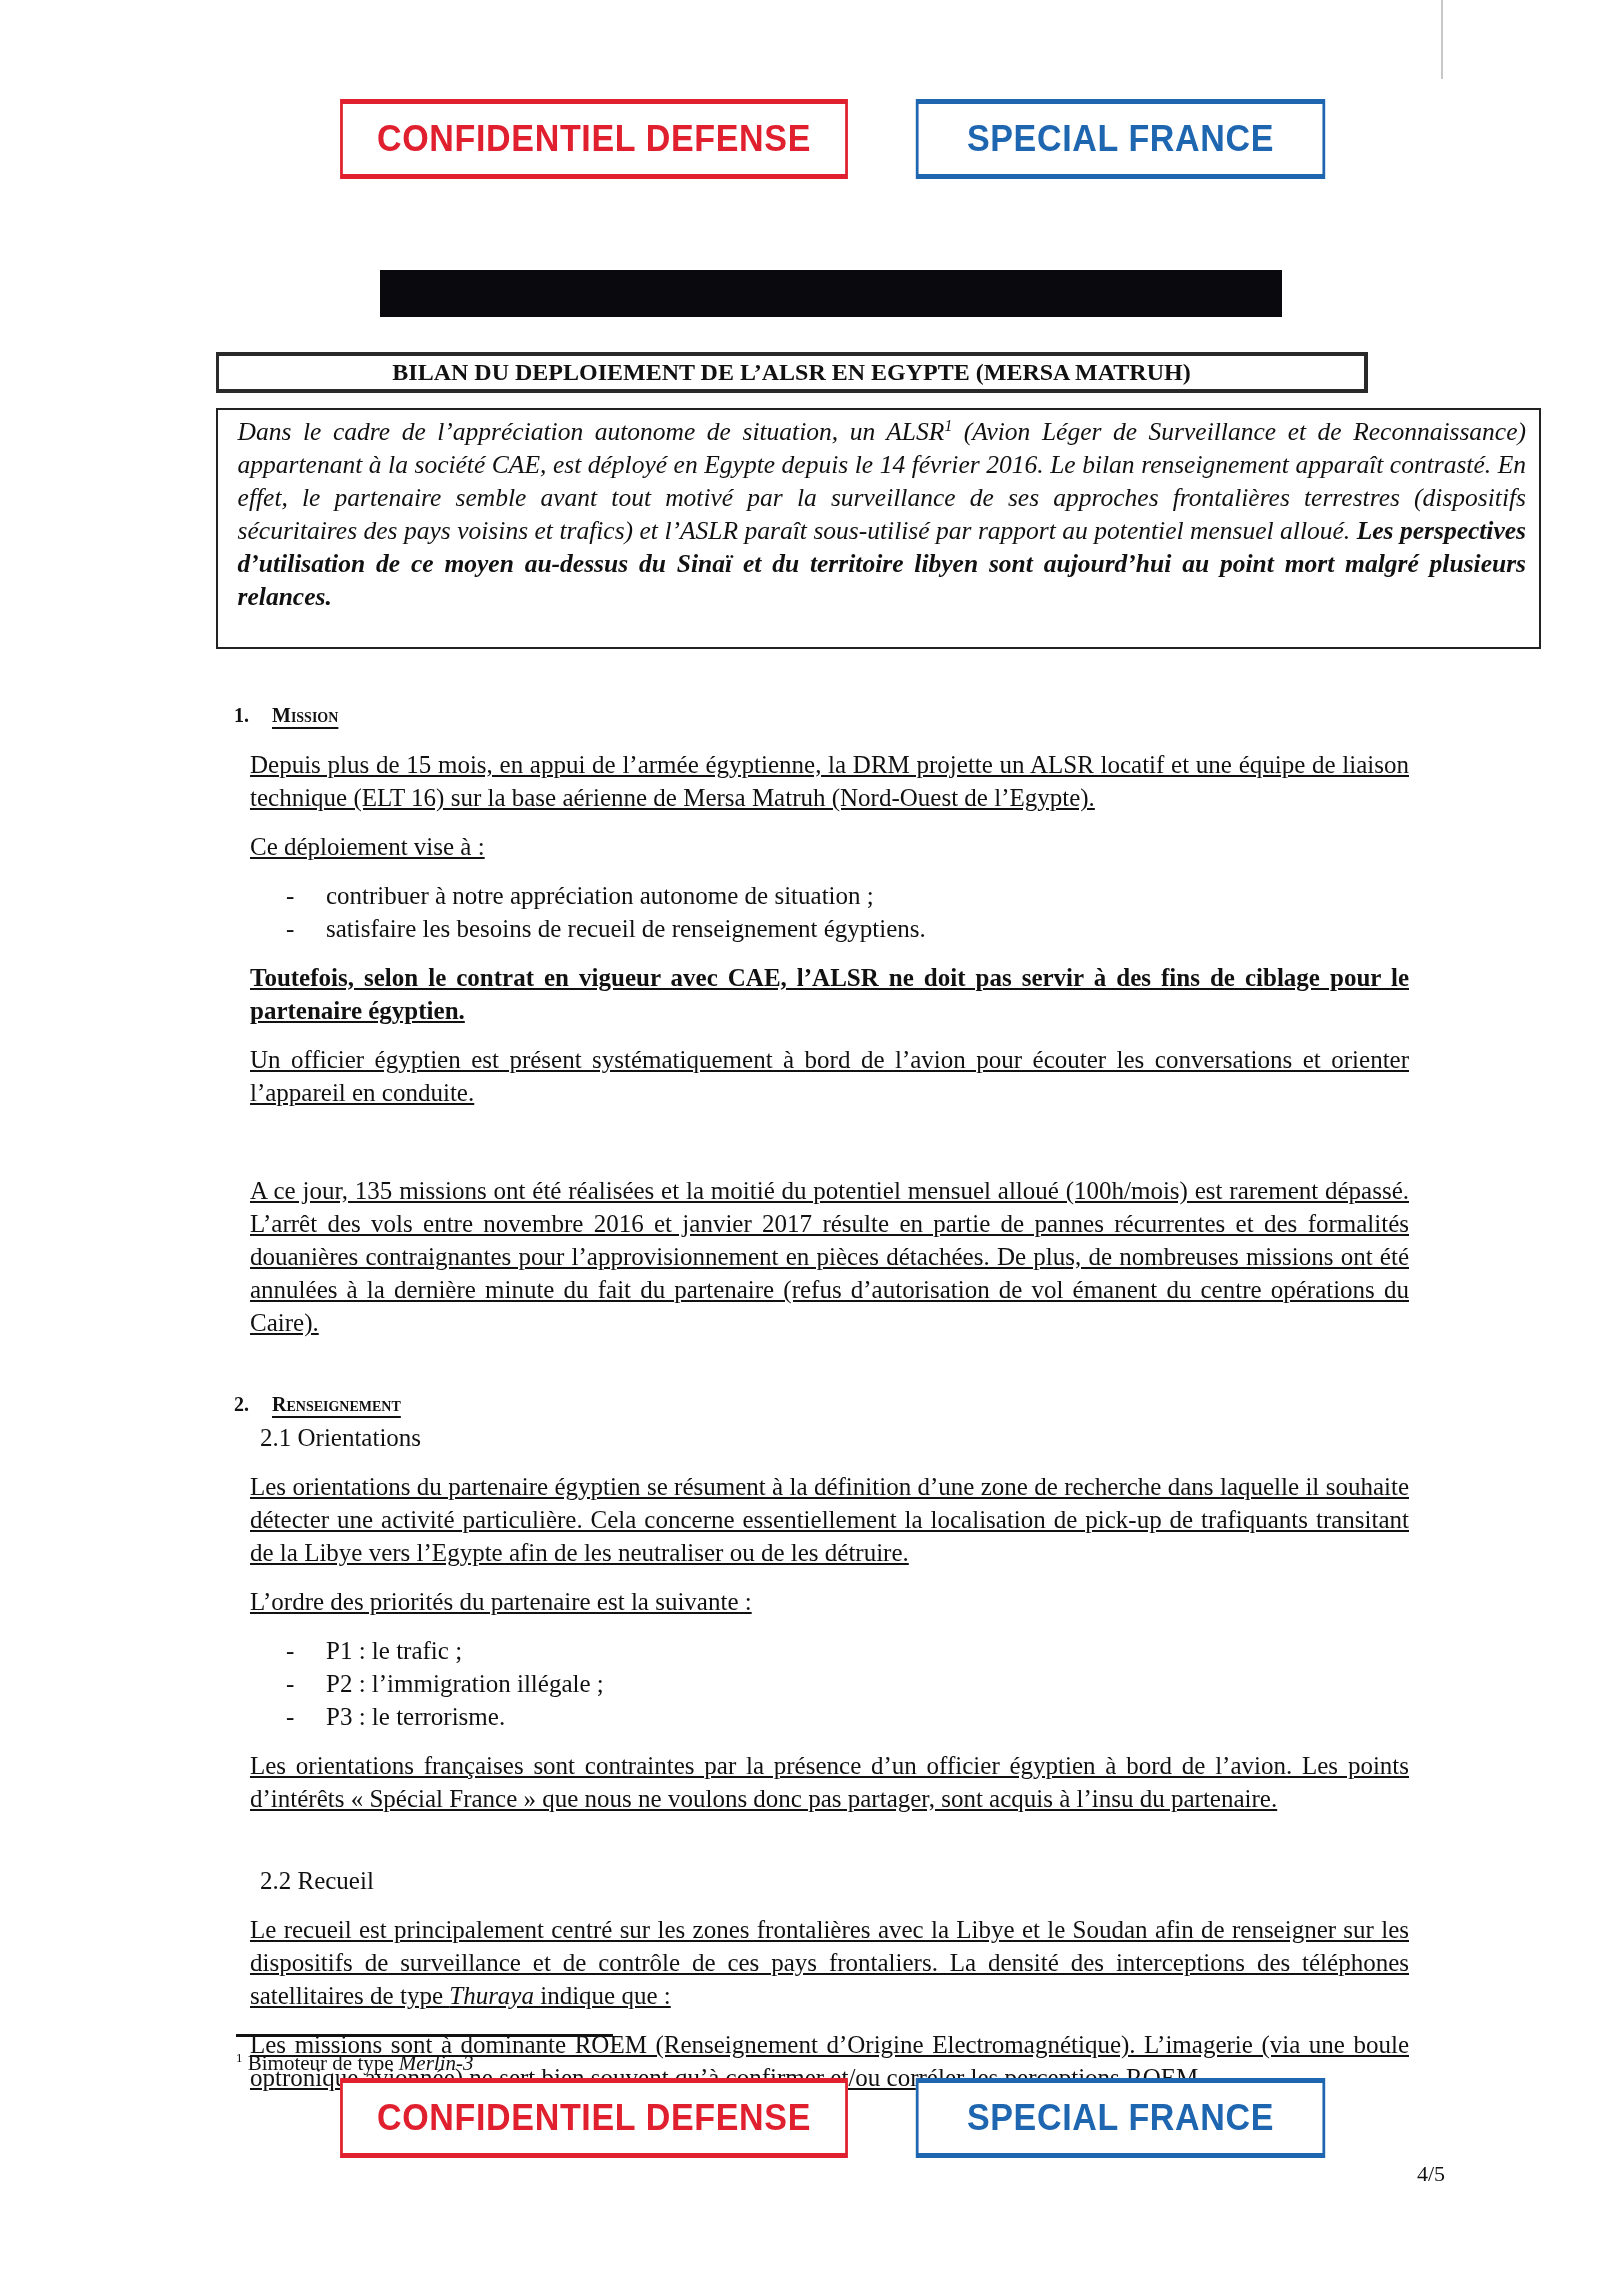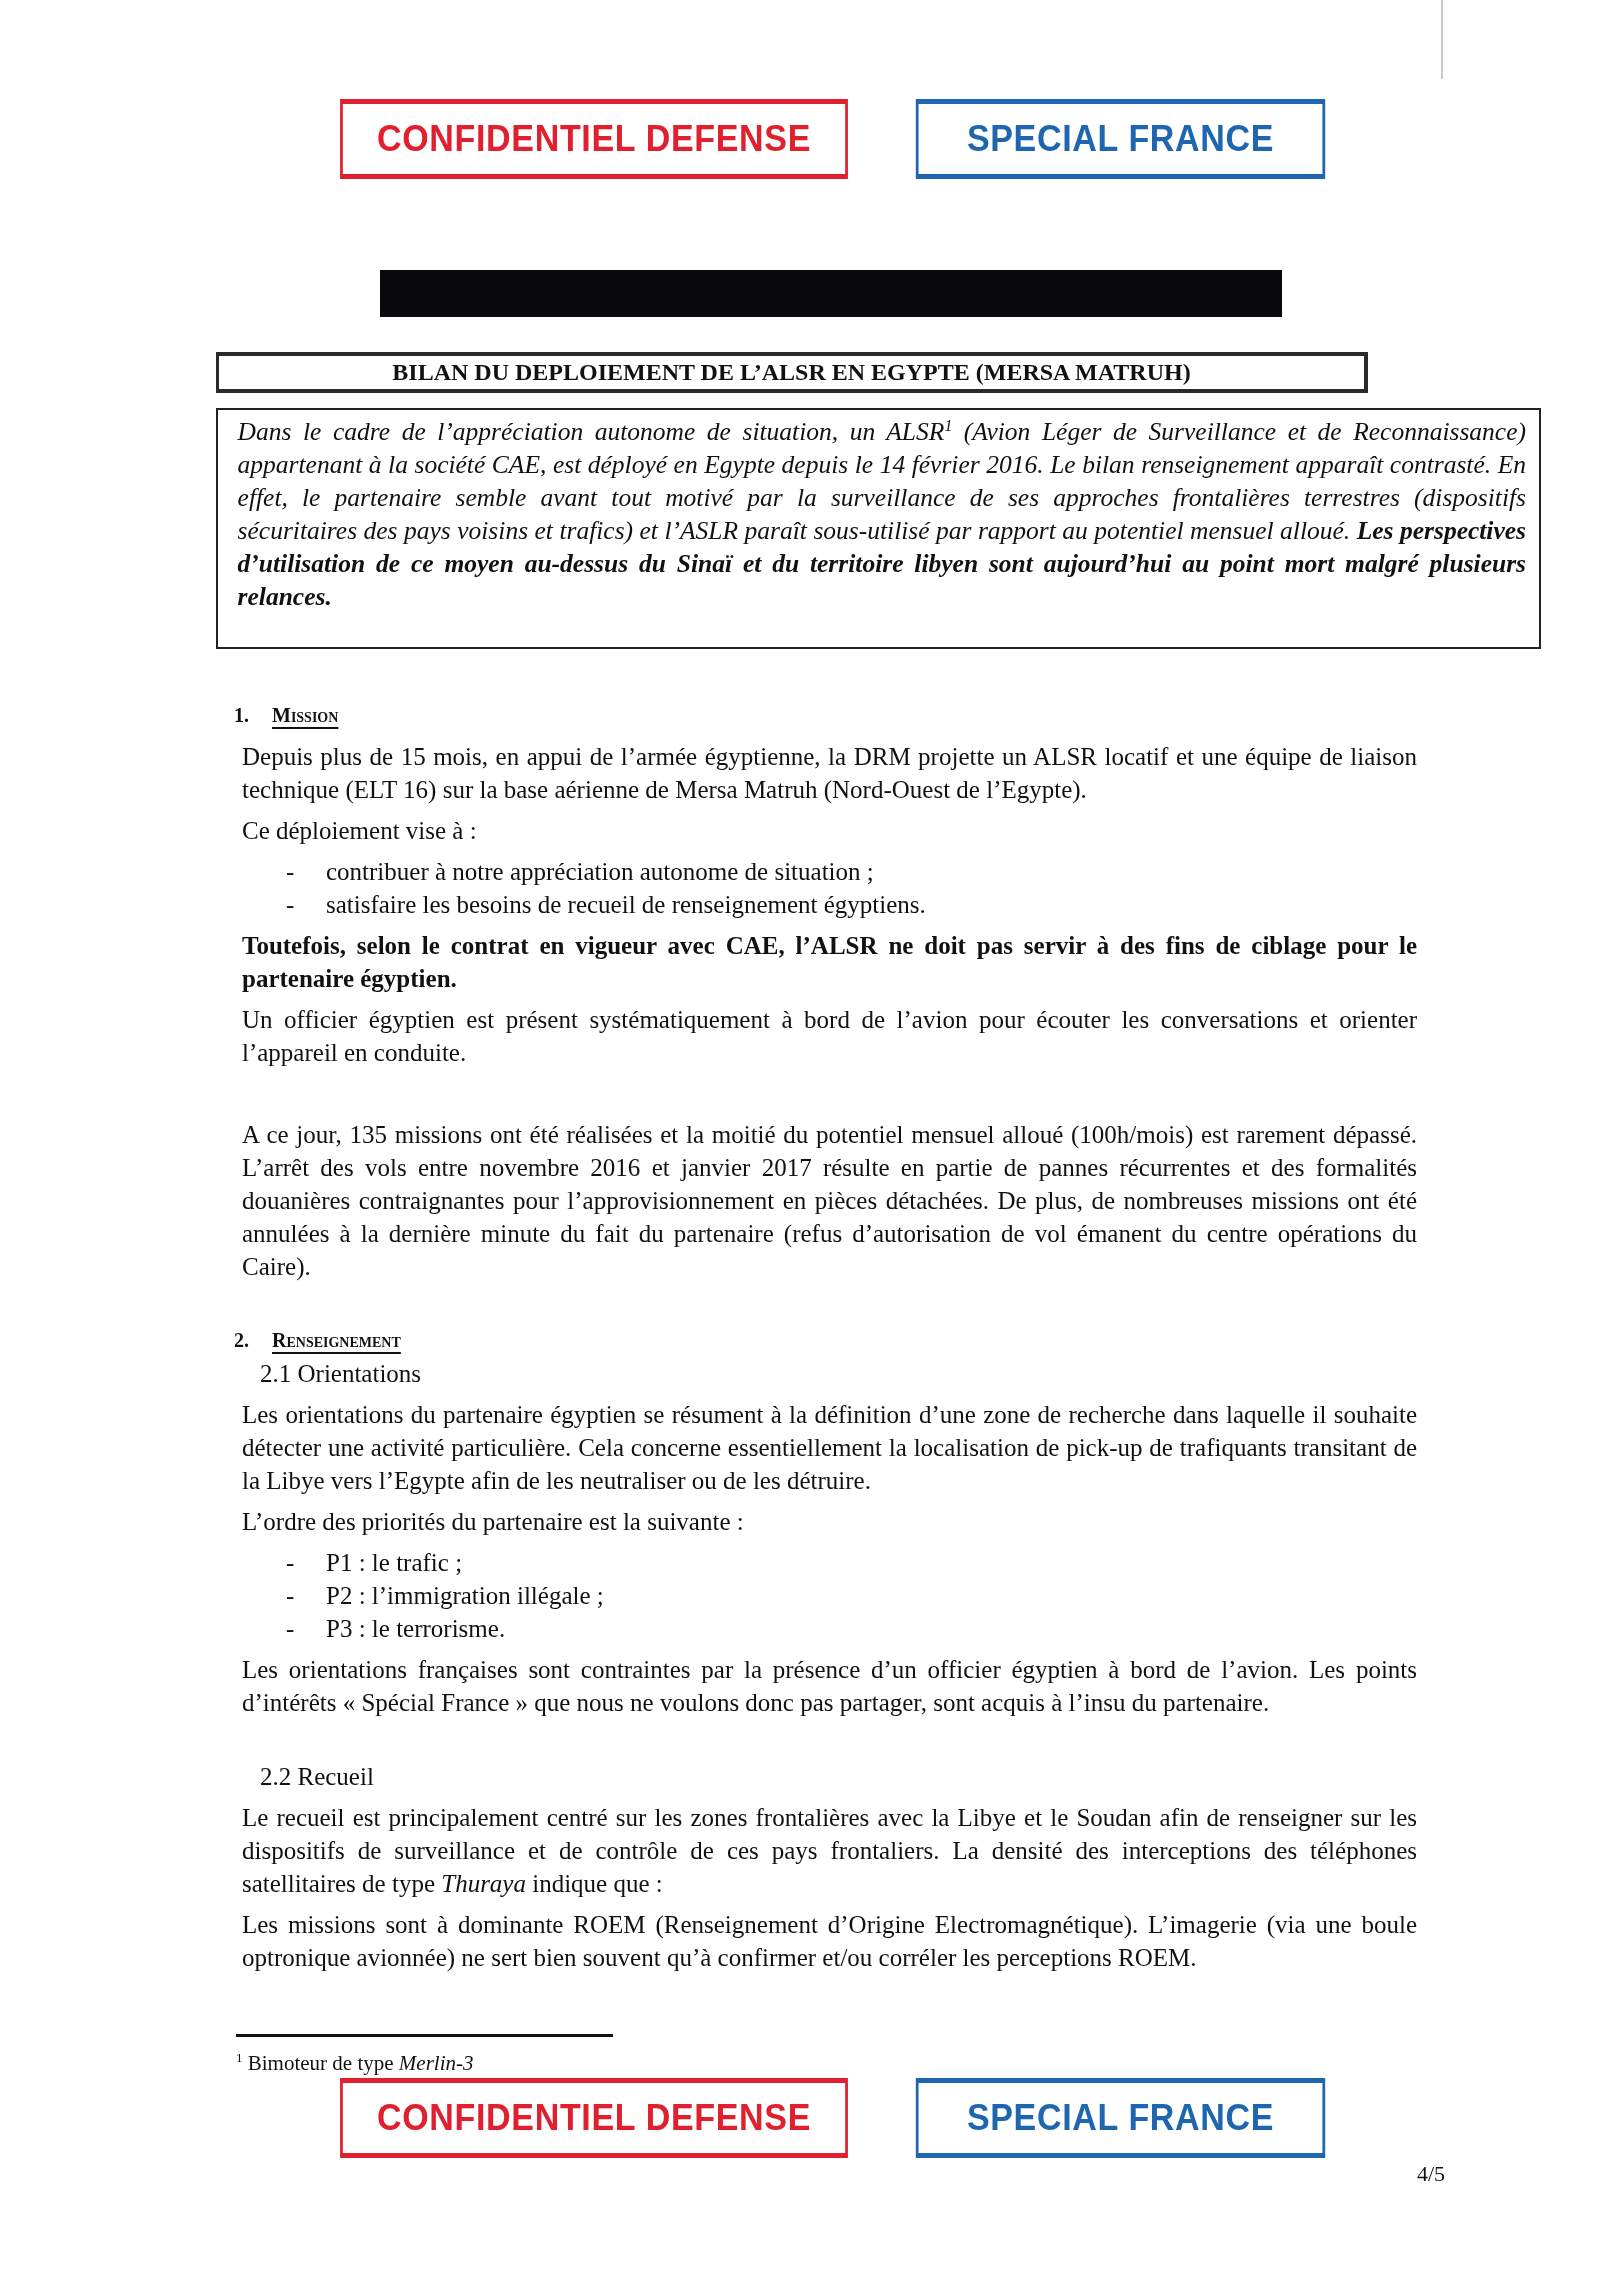--- a/index.html
+++ b/index.html
@@ -23,21 +23,21 @@
 
   .summary-box { position:absolute; left:216px; top:408px; width:1325px; height:241px;
                  box-sizing:border-box; border:2px solid #222; border-bottom-width:2.6px;
                  padding:5.2px 13px 0 19.6px; font-style:italic; font-size:25.5px;
                  line-height:33px; text-align:justify; }
   .summary-box .b { font-weight:bold; }
   sup { font-size:15.7px; line-height:0; }
 
   .body-text { position:absolute; left:234px; width:1191px; font-size:25px;
                line-height:33px; text-align:justify; }
-  .p { margin:8px; }
+  .p { margin:16px;text-decoration:underline; }
   .section-h { font-weight:bold; font-size:20px; }
   .section-h .num { display:inline-block; width:38px; }
   .section-h .lbl { text-decoration:underline; text-decoration-thickness:2px; text-underline-offset:5.2px; font-variant:small-caps; }
   .sub-h { padding-left:26px; }
   .sub-h .lbl { text-decoration-thickness:2px; text-underline-offset:5.2px; }
   .bullet { display:flex; }
   .bullet .dash { width:92px; padding-left:52px; box-sizing:border-box; }
   .bold { font-weight:bold; }
   .gap { height:33px; }
 

